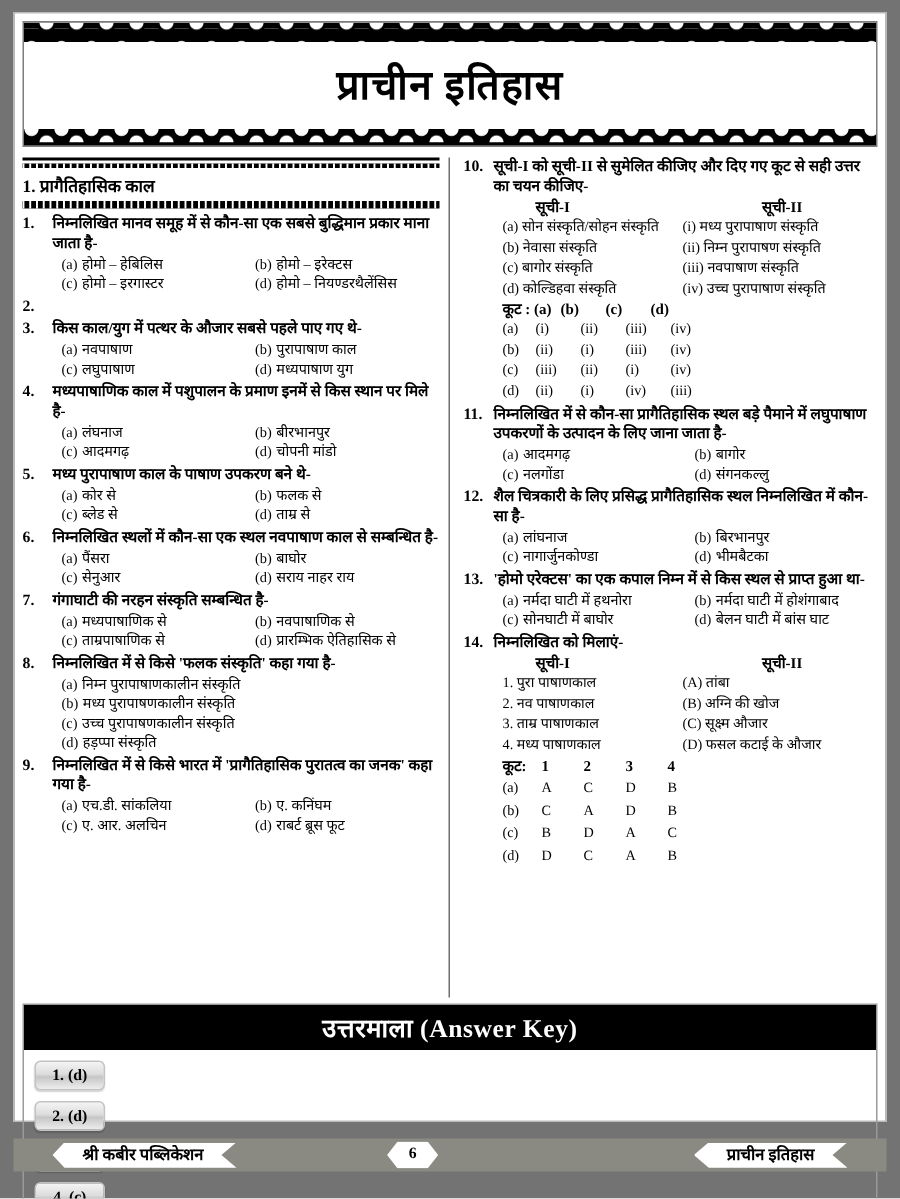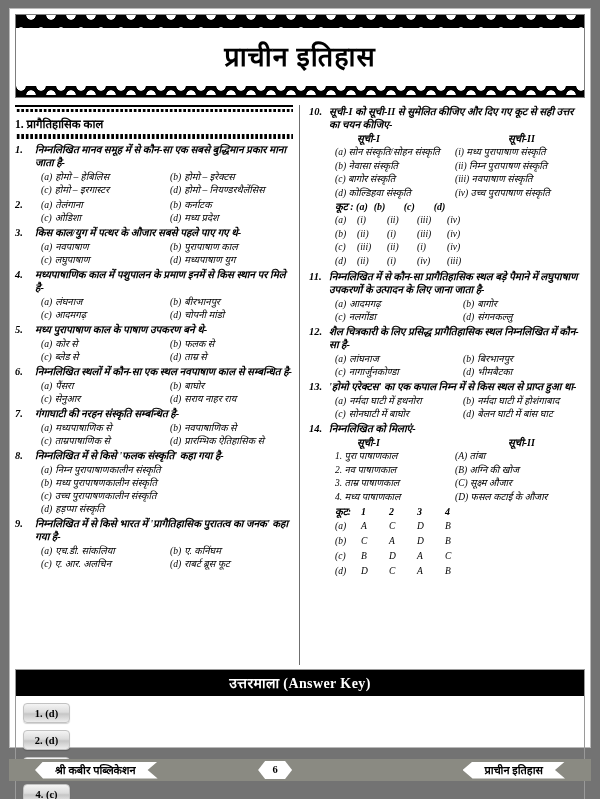--- a/index.html
+++ b/index.html
@@ -111,21 +111,20 @@
     height: 2px;
     background: #000;
     margin-bottom: 2px;
   }
 
   
   .q {
     display: flex;
     margin-bottom: 2px;
     page-break-inside: avoid;
-    font-style: italic;
   }
   .q-num {
     width: 20px;
     flex: 0 0 20px;
     font-weight: bold;
     font-size: 10.5px;
     line-height: 13px;
   }
   .q-body { flex: 1 1 auto; }
   .q-text {
@@ -209,21 +208,21 @@
   .answer-wrap {
     margin-top: 4px;
     border: 1px solid #9a9a9a;
     box-sizing: border-box;
     padding: 0 0 6px 0;
   }
   .answer-bar {
     background: #000;
     color: #fff;
     text-align: center;
-    font-size: 14px;
+    font-size: 17px;
     font-weight: bold;
     padding: 3px 0 4px 0;
     letter-spacing: .4px;
   }
   .answer-grid {
     display: flex;
     flex-wrap: wrap;
     padding: 7px 5px 0 7px;
     gap: 7px 7px;
     flex-direction: column;
@@ -318,26 +317,20 @@
                   <div class="opt"><span class="lab">(a)</span><span>होमो – हेबिलिस</span></div>
                   <div class="opt"><span class="lab">(b)</span><span>होमो – इरेक्टस</span></div>
                   <div class="opt"><span class="lab">(c)</span><span>होमो – इरगास्टर</span></div>
                   <div class="opt"><span class="lab">(d)</span><span>होमो – नियण्डरथैलेंसिस</span></div>
                 </div>
               </div>
             </div>
             <div class="q">
               <div class="q-num">2.</div>
               <div class="q-body">
-                <div class="opts two-col">
-                  <div class="opt"><span class="lab">(a)</span><span>तेलंगाना</span></div>
-                  <div class="opt"><span class="lab">(b)</span><span>कर्नाटक</span></div>
-                  <div class="opt"><span class="lab">(c)</span><span>ओडिशा</span></div>
-                  <div class="opt"><span class="lab">(d)</span><span>मध्य प्रदेश</span></div>
-                </div>
               </div>
             </div>
             <div class="q">
               <div class="q-num">3.</div>
               <div class="q-body">
                 <div class="q-text">किस काल/युग में पत्थर के औजार सबसे पहले पाए गए थे-</div>
                 <div class="opts two-col">
                   <div class="opt"><span class="lab">(a)</span><span>नवपाषाण</span></div>
                   <div class="opt"><span class="lab">(b)</span><span>पुरापाषाण काल</span></div>
                   <div class="opt"><span class="lab">(c)</span><span>लघुपाषाण</span></div>

